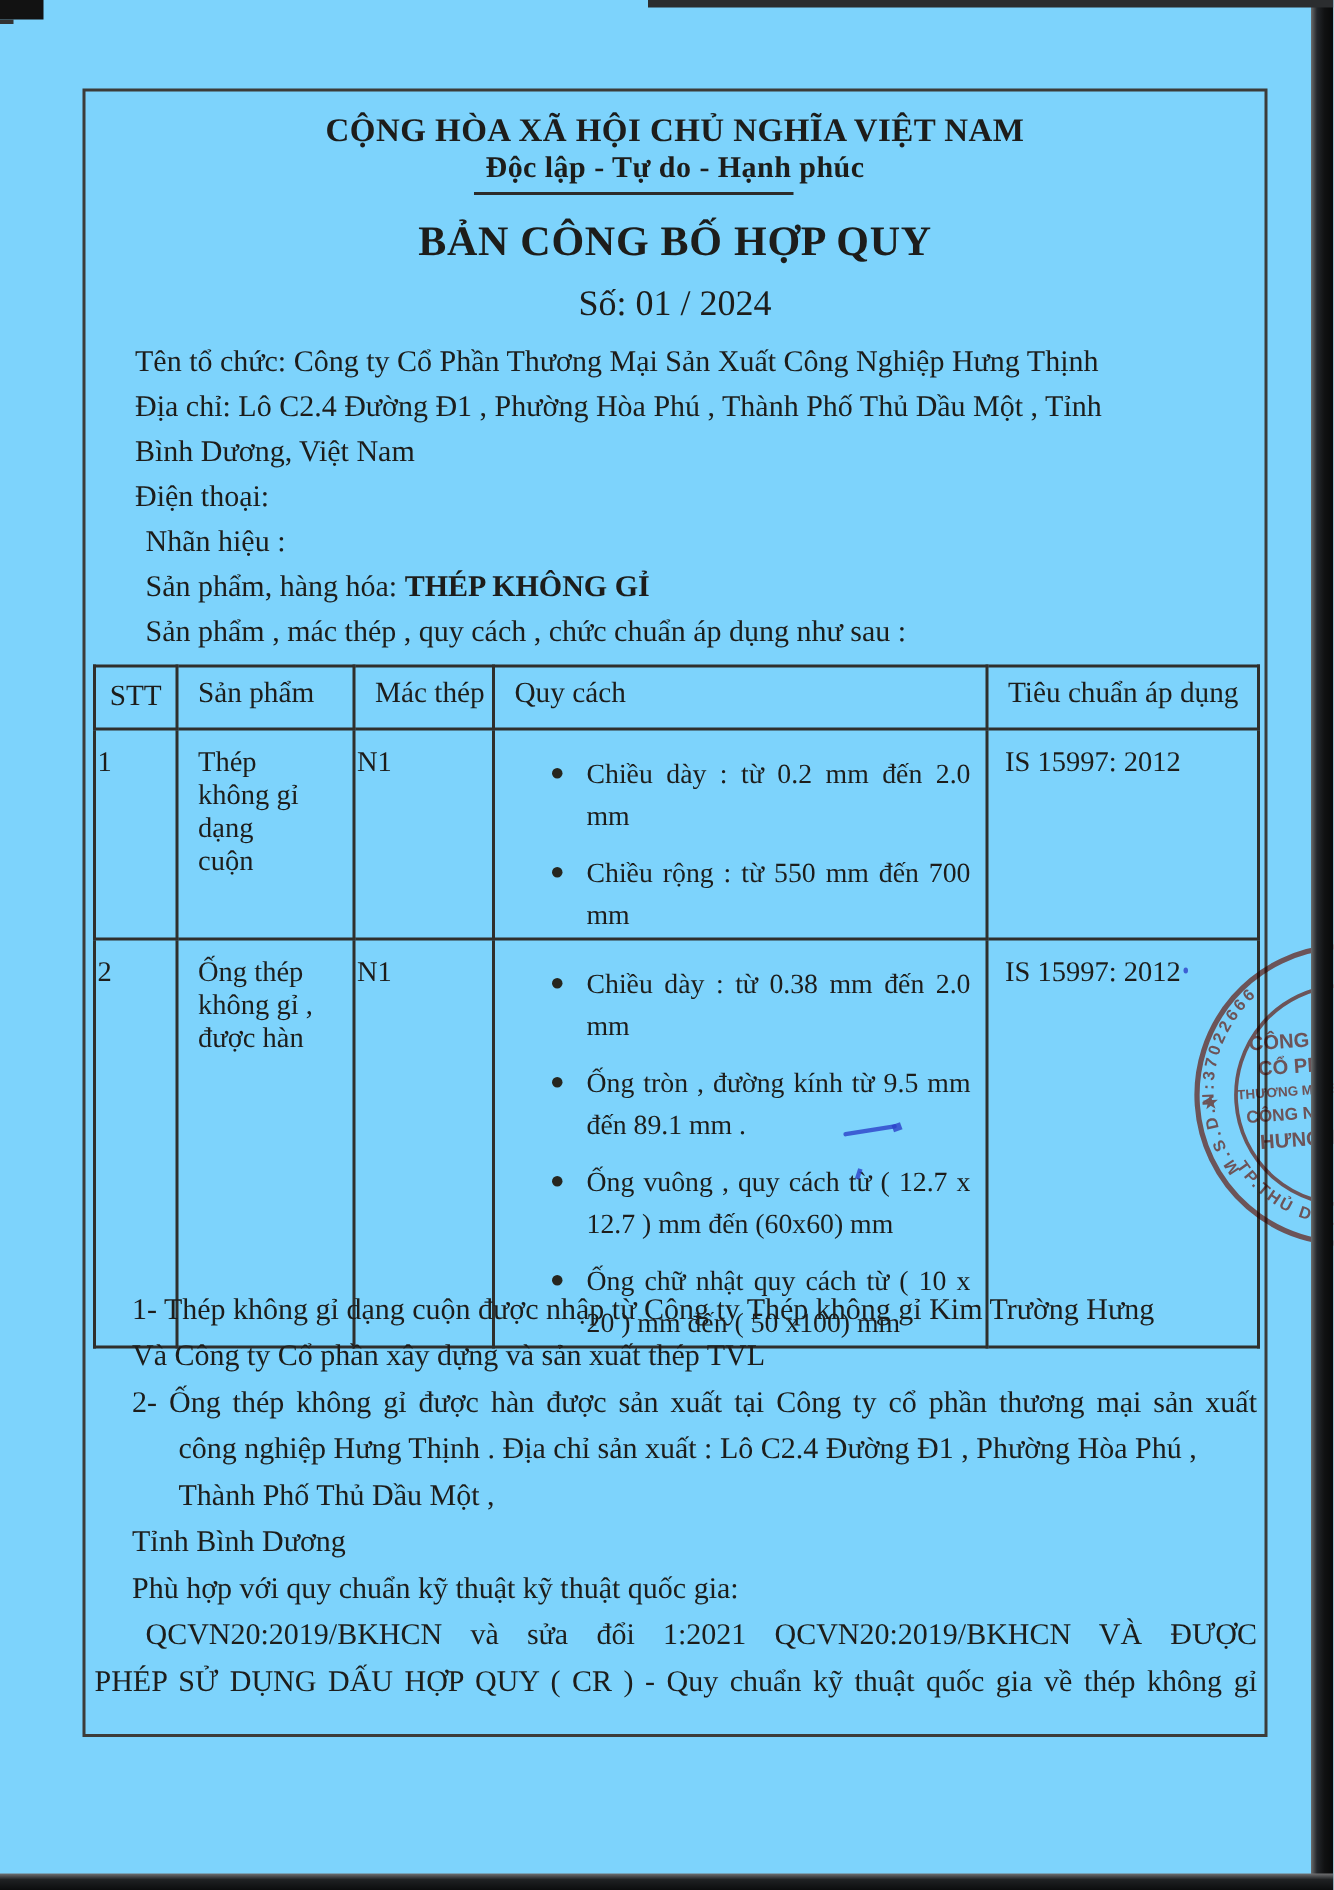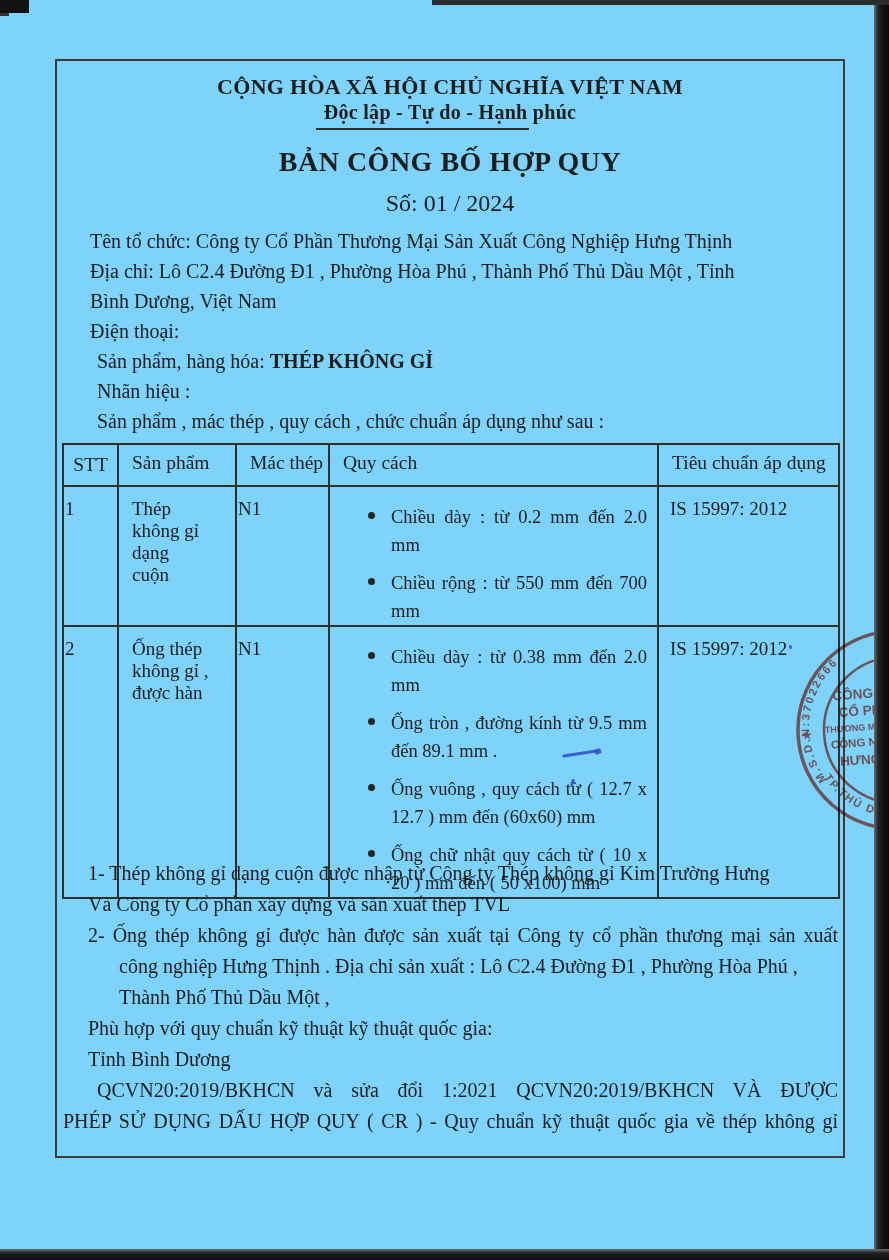--- a/index.html
+++ b/index.html
@@ -74,22 +74,22 @@
   <div class="hdr motto" style="position:absolute;">Độc lập - Tự do - Hạnh phúc</div>
   <div class="motto-underline"></div>
   <div class="hdr doctitle" style="position:absolute;">BẢN CÔNG BỐ HỢP QUY</div>
   <div class="hdr docnum" style="position:absolute;">Số: 01 / 2024</div>
 
   <div class="info">
     <div>Tên tổ chức: Công ty Cổ Phần Thương Mại Sản Xuất Công Nghiệp Hưng Thịnh</div>
     <div>Địa chỉ: Lô C2.4 Đường Đ1 , Phường Hòa Phú , Thành Phố Thủ Dầu Một , Tỉnh</div>
     <div>Bình Dương, Việt Nam</div>
     <div>Điện thoại:</div>
+    <div class="indent">Nhãn hiệu :</div>
     <div class="indent"><span>Sản phẩm, hàng hóa: </span><span class="bold">THÉP KHÔNG GỈ</span></div>
-    <div class="indent">Nhãn hiệu :</div>
     <div class="indent">Sản phẩm , mác thép , quy cách , chức chuẩn áp dụng như sau :</div>
   </div>
 
   <table class="spec">
     <colgroup>
       <col style="width:55px">
         <col style="width:118px">
         <col style="width:93px">
       <col style="width:329px">
         <col style="width:181px">
@@ -150,22 +150,22 @@
       </tr>
     </tbody>
   </table>
 
   <div class="notes">
     <div>1- Thép không gỉ dạng cuộn được nhập từ Công ty Thép không gỉ Kim Trường Hưng</div>
     <div>Và Công ty Cổ phần xây dựng và sản xuất thép TVL</div>
     <div class="jl">2- Ống thép không gỉ được hàn được sản xuất tại Công ty cổ phần thương mại sản xuất</div>
     <div class="hang">công nghiệp Hưng Thịnh . Địa chỉ sản xuất : Lô C2.4 Đường Đ1 , Phường Hòa Phú ,</div>
     <div class="hang">Thành Phố Thủ Dầu Một ,</div>
+    <div>Tỉnh Bình Dương</div>
     <div>Phù hợp với quy chuẩn kỹ thuật kỹ thuật quốc gia:</div>
-    <div>Tỉnh Bình Dương</div>
     <div class="jl qcvn1">QCVN20:2019/BKHCN và sửa đổi 1:2021 QCVN20:2019/BKHCN VÀ ĐƯỢC</div>
     <div class="jl qcvn2">PHÉP SỬ DỤNG DẤU HỢP QUY ( CR ) -  Quy chuẩn kỹ thuật quốc gia về thép không gỉ</div>
   </div>
 
   <svg class="stamp" viewBox="0 0 220 220">
     <circle cx="110" cy="110" r="99" fill="none" stroke="#d84f42" stroke-width="3.5"></circle>
     <circle cx="110" cy="110" r="73" fill="none" stroke="#d84f42" stroke-width="2.5"></circle>
     <defs>
       <path id="arcTop" d="M 39.6,159.3 A 86,86 0 1 1 180.4,60.7" fill="none"></path>
       <path id="arcBottom" d="M 31.2,146.8 A 87,87 0 0 0 188.8,146.8" fill="none"></path>

